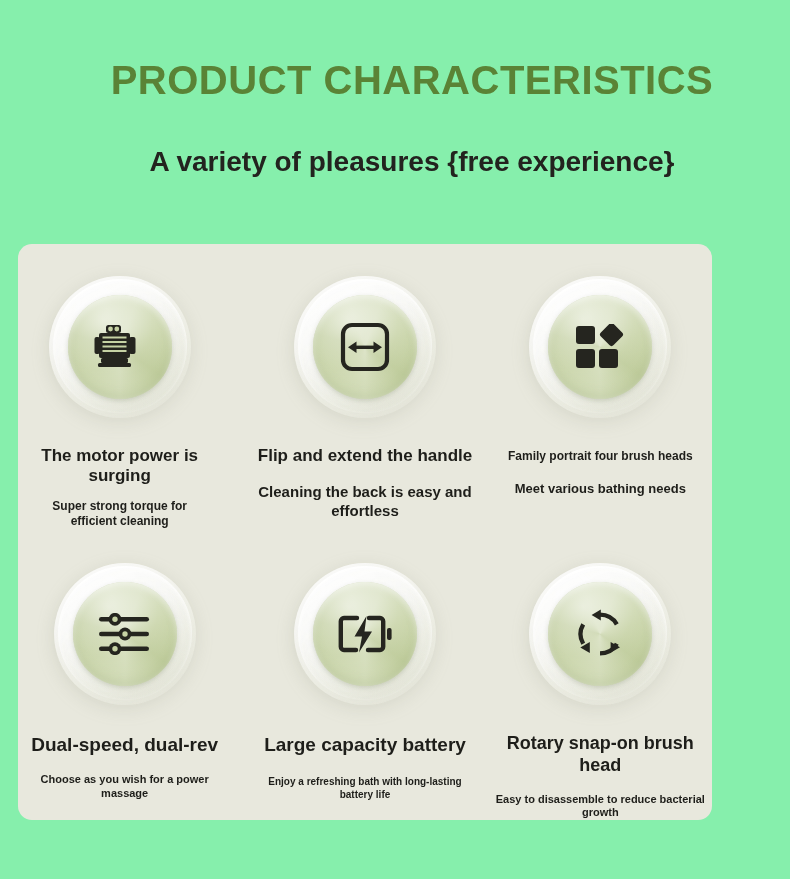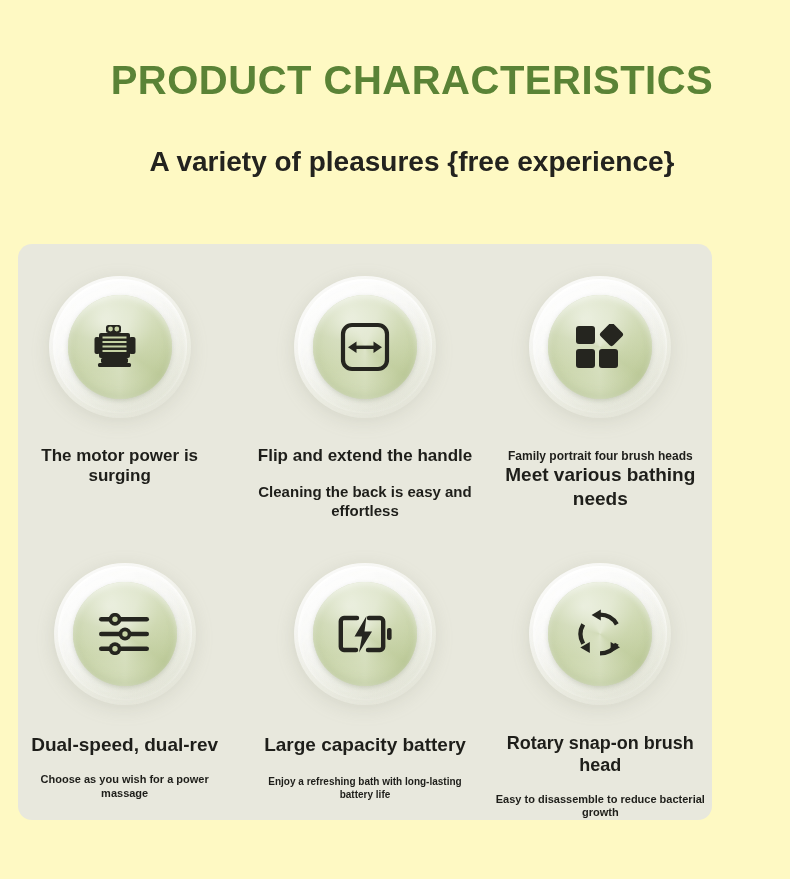--- a/index.html
+++ b/index.html
@@ -9,21 +9,21 @@
     height: 879px;
     background: #ffffff;
     font-family: "Liberation Sans", sans-serif;
     overflow: hidden;
   }
 
   .page {
     position: relative;
     width: 790px;
     height: 879px;
-    background: #fef9c3;
+    background: #86efac;
     padding-left: 34px;
   }
 
   
   .heading-block {
     width: 100%;
     text-align: center;
     padding-top: 58px;
   }
 
@@ -175,21 +175,21 @@
   }
 
   
   .card.c0 .card-title { font-size: 17px; margin-top: 28px; }
   .card.c0 .card-desc  { font-size: 12px; margin-top: 12px; max-width: 190px; }
 
   .card.c1 .card-title { font-size: 17px; margin-top: 28px; }
   .card.c1 .card-desc  { font-size: 15px; margin-top: 17px; }
 
   .card.c2 .card-title { font-size: 12px; margin-top: 31px; }
-  .card.c2 .card-desc  { font-size: 19px; }
+  .card.c2 .card-desc  { font-size: 13px; margin-top: 18px; }
 
   
   .card.c3 .card-title { font-size: 19px; margin-top: 29px; text-align: center; }
   .card.c3 .card-desc  { font-size: 11px; margin-top: 16px; }
 
   .card.c4 .card-title { font-size: 19px; margin-top: 29px; }
   .card.c4 .card-desc  { font-size: 10px;  margin-top: 19px; }
 
   .card.c5 .card-title { font-size: 18px; margin-top: 28px; }
   .card.c5 .card-desc  { font-size: 11px; margin-top: 16px; }
@@ -228,20 +228,21 @@
                 <rect x="8.5" y="26" width="24" height="2" fill="#c6d2a4"></rect>
                 <rect x="0.5" y="13" width="5.5" height="17" rx="2"></rect>
                 <rect x="35" y="13" width="6.5" height="17" rx="2"></rect>
                 <rect x="7" y="34" width="27" height="5" rx="1.5"></rect>
                 <rect x="4" y="39" width="33" height="4" rx="1.5"></rect>
               </g>
             </svg>
           </div>
         </div>
         <div class="card-title">The motor power is surging</div>
+        <div class="card-desc">Super strong torque for efficient cleaning</div>
       </div>
 
       <div class="card c1">
         <div class="badge">
           <div class="badge-inner">
             <svg class="icon-svg" width="50" height="50" viewBox="0 0 50 50">
               <rect x="3" y="3" width="44" height="44" rx="9" fill="none" stroke="#25251f" stroke-width="4.2"></rect>
               <g fill="#25251f">
                 <rect x="13" y="23.6" width="24" height="3.4"></rect>
                 <polygon points="8,25.3 16.5,19.5 16.5,31.1"></polygon>

